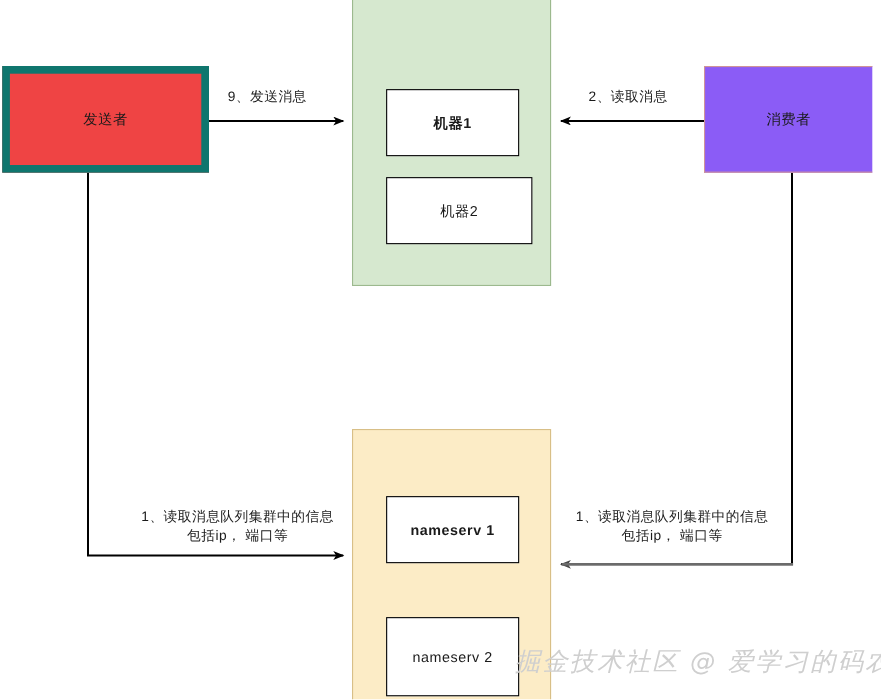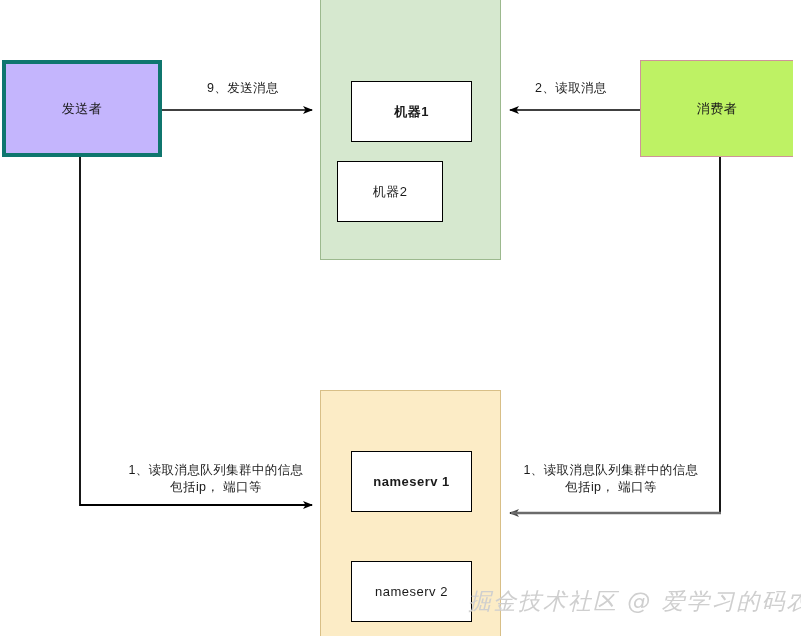--- a/index.html
+++ b/index.html
@@ -24,32 +24,32 @@
     align-items: center;
     justify-content: center;
     font-size: 13px;
     color: #1a1a1a;
     letter-spacing: 0.5px;
   }
   
   #sender {
     left: 2px;
     top: 60px;
-    width: 160px;
+    width: 188px;
     height: 97px;
-    background: #c4b5fd;
-    border: 4px solid #0f766e;
+    background: #ef4444;
+    border: 7px solid #0f766e;
   }
   
   #consumer {
     left: 640px;
     top: 60px;
     width: 153px;
     height: 97px;
-    background: #bef264;
+    background: #8b5cf6;
     border: 1px solid #cf9399;
     border-right: none;
   }
   
   #mq-cluster {
     left: 320px;
     top: -6px;
     width: 181px;
     height: 266px;
     background: #d6e8cf;
@@ -82,25 +82,25 @@
     display: flex;
     align-items: center;
     justify-content: center;
     font-size: 13px;
     color: #1a1a1a;
     letter-spacing: 0.5px;
   }
   
   #mq-title { top: 28px; }
   #machine-1 { left: 30px; top: 86px; width: 121px; height: 61px; font-weight: bold; }
-  #machine-2 { left: 16px; top: 166px; width: 106px; height: 61px; }
+  #machine-2 { left: 30px; top: 166px; width: 133px; height: 61px; }
   
   #ns-title { top: 28px; }
   #nameserv-1 { left: 30px; top: 60px; width: 121px; height: 61px; font-weight: bold; }
-  #nameserv-2 { left: 30px; top: 170px; width: 121px; height: 61px; }
+  #nameserv-2 { left: 30px; top: 170px; width: 121px; height: 72px; }
 
   
   .edge-label {
     position: absolute;
     font-size: 12.5px;
     color: #1a1a1a;
     text-align: center;
     white-space: pre;
     line-height: 17px;
     letter-spacing: 0.4px;

